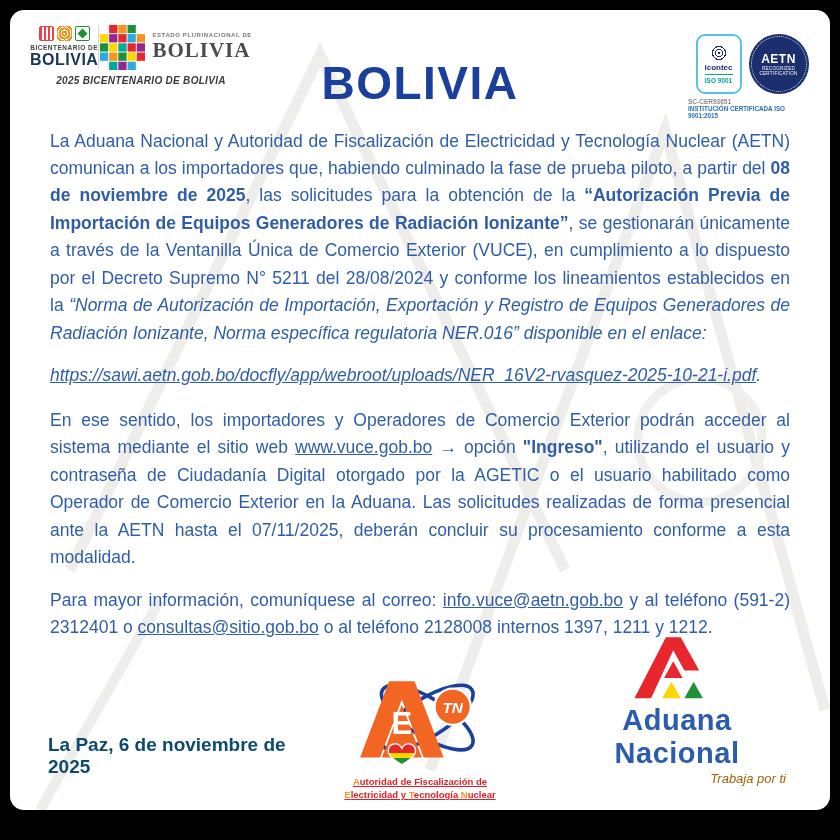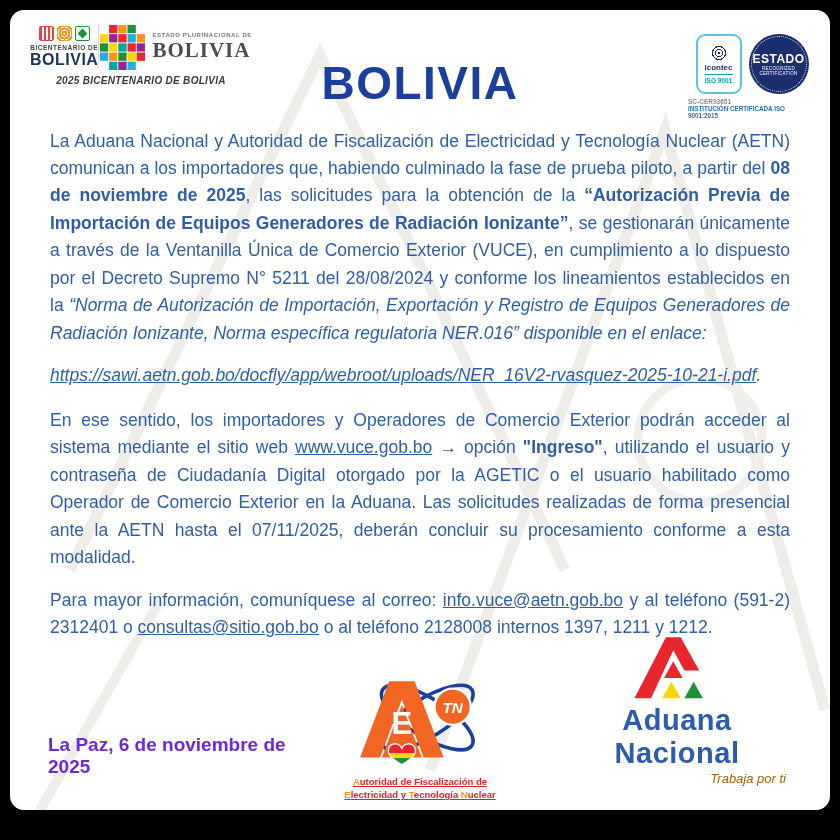--- a/index.html
+++ b/index.html
@@ -71,21 +71,21 @@
     text-align: justify; margin-bottom: 15px;
   }
   .para-link { word-break: break-all; margin-bottom: 17px; }
   .seg-bold { font-weight: 700; }
   .seg-italic { font-style: italic; }
   .seg-link { text-decoration: underline; cursor: pointer; }
 
   
   .footer { position: absolute; left: 0; right: 0; bottom: 8px; display: flex; align-items: flex-end; padding: 0 38px; z-index: 1; }
   .footer-left { flex: 1; padding-bottom: 24px; }
-  .doc-date { font-size: 19px; font-weight: 800; color: #6d28d9; }
+  .doc-date { font-size: 19px; font-weight: 800; color: #0c4a6e; }
   .footer-center { width: 185px; text-align: center; }
   .aetn-caption { font-size: 9.5px; font-weight: 700; color: #e31e24; line-height: 1.35; }
   .aetn-caption .cap-line { text-decoration: underline; }
   .aetn-caption .seg-hl { color: #f7941d; }
   .footer-right { flex: 1; display: flex; flex-direction: column; align-items: flex-end; padding-bottom: 16px; }
   .aduana-block { width: 230px; text-align: center; }
   .aduana-name { font-size: 29px; font-weight: 700; color: #2b5cad; letter-spacing: .5px; margin-top: -2px; }
   .aduana-tagline { font-size: 13px; font-style: italic; color: #a16207; text-align: right; padding-right: 6px; margin-top: 1px; }
 </style>
 </head>
@@ -151,21 +151,21 @@
 
     <div class="certs">
       <div class="certs-row">
         <div class="icontec-badge">
           <span class="icontec-spiral"></span>
           <span class="icontec-name">icontec</span>
           <span class="icontec-rule"></span>
           <span class="icontec-iso">ISO 9001</span>
         </div>
         <div class="iqnet-badge">
-          <span class="iqnet-name">ESTADO</span>
+          <span class="iqnet-name">AETN</span>
           <span class="iqnet-sub">RECOGNIZED CERTIFICATION</span>
         </div>
       </div>
       <div class="cert-code">SC-CER93651</div>
       <div class="cert-caption">INSTITUCIÓN CERTIFICADA ISO 9001:2015</div>
     </div>
 
     <div class="page-title">
       <div>BOLIVIA</div>
     </div>

